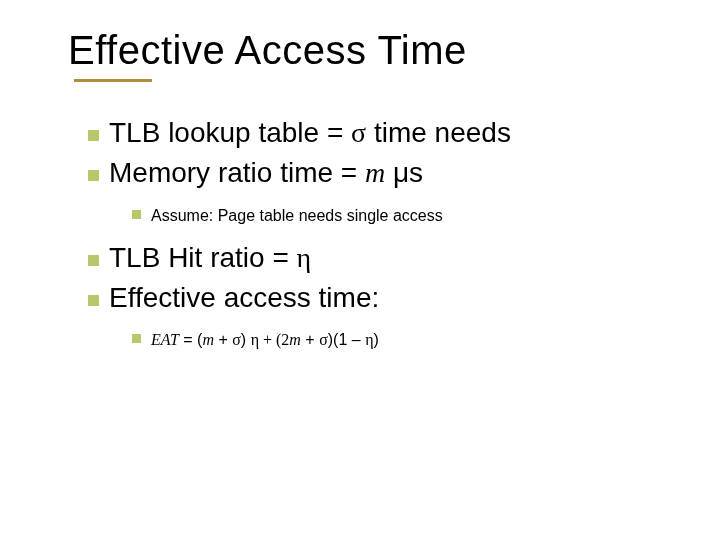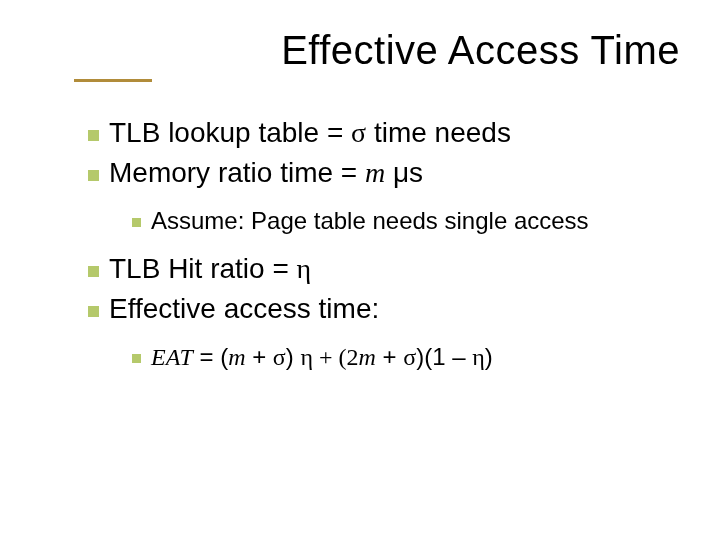--- a/index.html
+++ b/index.html
@@ -17,36 +17,35 @@
     width: 720px;
     height: 540px;
     box-sizing: border-box;
     padding: 28px 40px 0 68px;
   }
   .title {
     font-size: 40px;
     font-weight: 400;
     margin: 0 0 6px 0;
     letter-spacing: 0.5px;
-    text-align: right;
   }
   .title-accent {
     width: 78px;
     height: 3px;
     background: #b18c3a;
     margin: 0 0 32px 6px;
   }
   .l1 {
     font-size: 28px;
     line-height: 1.35;
     margin-left: 20px;
     margin-bottom: 2px;
   }
   .l2 {
-    font-size: 24px;
+    font-size: 16px;
     line-height: 1.45;
     margin-left: 64px;
     margin-bottom: 2px;
   }
   .gap {
     height: 10px;
   }
   .bullet {
     display: inline-block;
     width: 11px;

